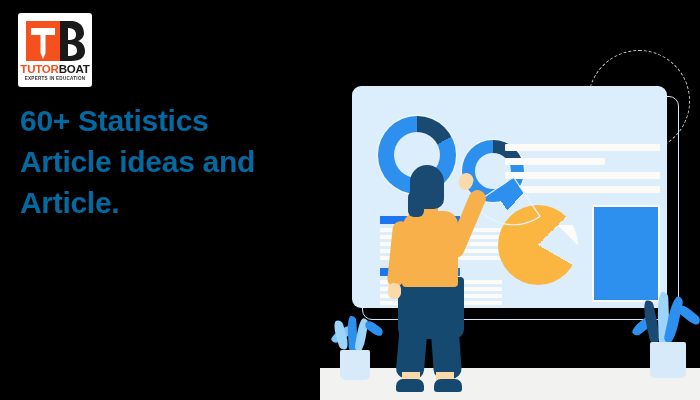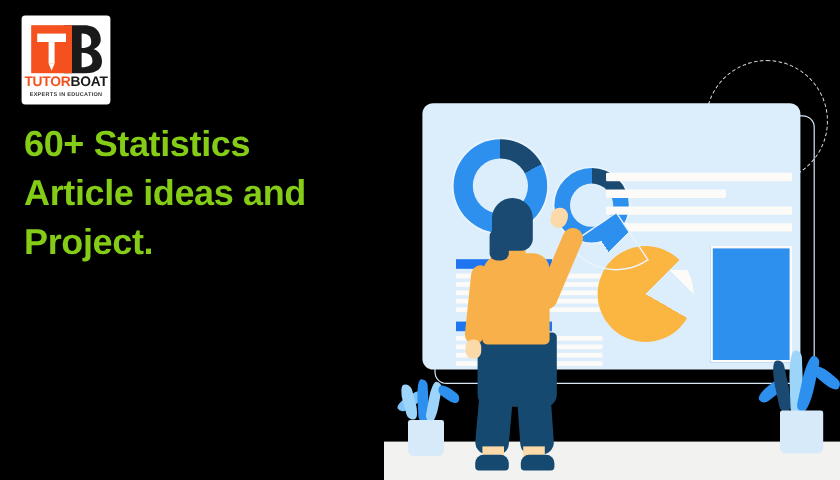--- a/index.html
+++ b/index.html
@@ -62,21 +62,21 @@
     color: #333333;
     white-space: nowrap;
   }
 
   
   .headline {
     position: absolute;
     left: 20px;
     top: 100px;
     width: 330px;
-    color: #84cc16;
+    color: #0369a1;
     font-size: 30px;
     font-weight: bold;
     line-height: 41px;
     letter-spacing: -0.3px;
   }
   .headline .line { display: block; }
 
   
   .illus {
     position: absolute;
@@ -286,21 +286,21 @@
       <rect x="22.5" y="16" width="5" height="18" fill="#ffffff"></rect>
       <path d="M22.5 34 L27.5 34 L25 40 Z" fill="#ffffff"></path>
     </svg>
     <div class="logo-wordmark"><span class="logo-word-a">TUTOR</span><span class="logo-word-b">BOAT</span></div>
     <div class="logo-tagline">EXPERTS IN EDUCATION</div>
   </div>
 
   <div class="headline">
     <span class="line">60+ Statistics</span>
     <span class="line">Article ideas and</span>
-    <span class="line">Project.</span>
+    <span class="line">Article.</span>
   </div>
 
   <div class="illus">
 
     <div class="dashed-circle"></div>
     <div class="panel-shadow"></div>
     <div class="panel"></div>
 
     <div class="donut donut1">
       <div class="donut-hole"></div>

